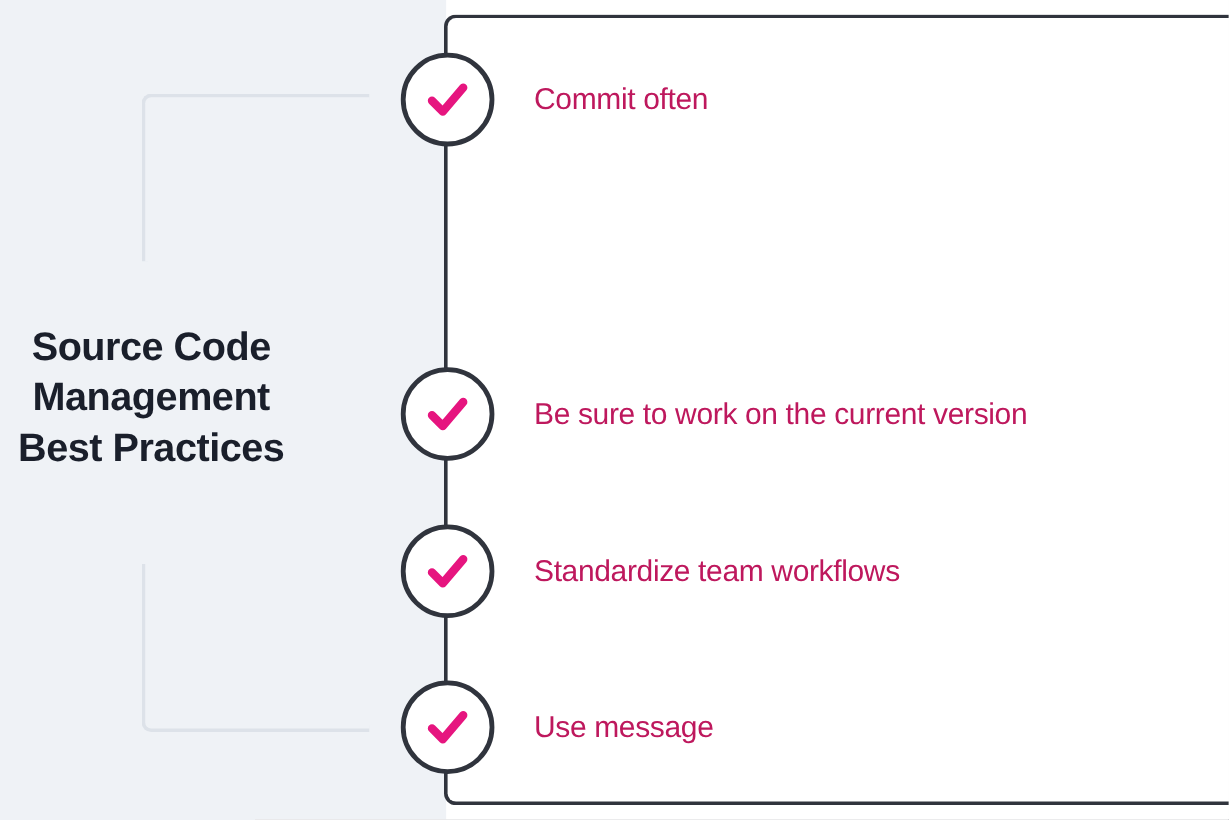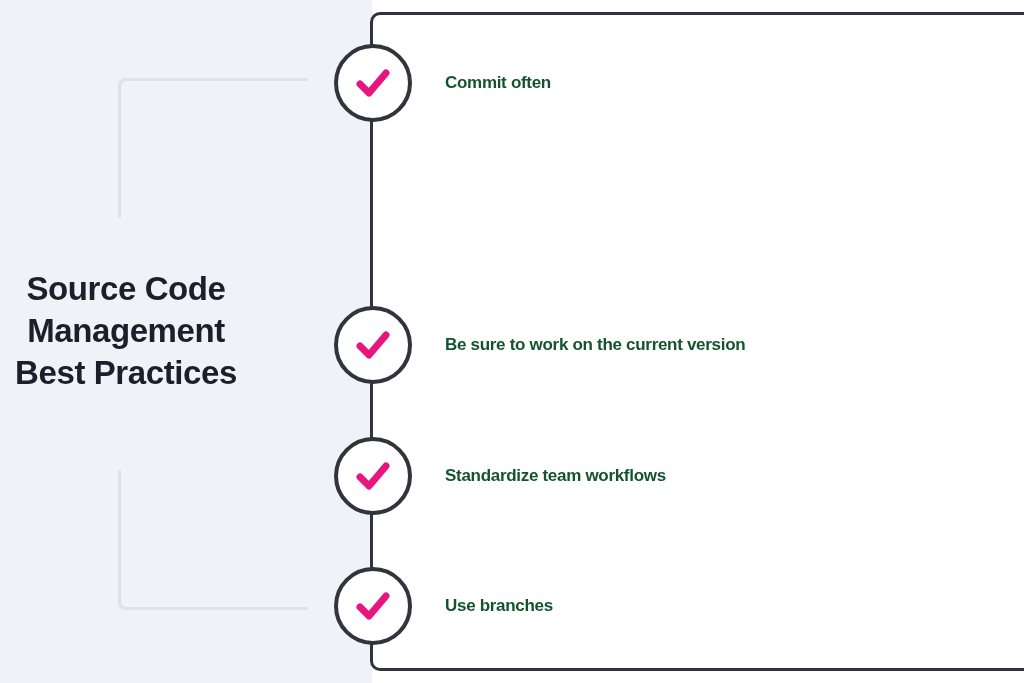--- a/index.html
+++ b/index.html
@@ -127,23 +127,23 @@
   .marker svg {
     display: block;
   }
   .step-label {
     position: absolute;
     left: 445px;
     top: 0;
     height: 78px;
     display: flex;
     align-items: center;
-    font-size: 17px;
-    font-weight: bold;
-    color: #14532d;
+    font-size: 25px;
+    font-weight: normal;
+    color: #be185d;
     letter-spacing: -0.3px;
     white-space: nowrap;
   }
 </style>
 </head>
 <body>
 
 <div id="canvas">
 
   <div class="bg-left"></div>
@@ -189,17 +189,17 @@
       </div>
       <div class="step-label">Standardize team workflows</div>
     </div>
 
     <div class="step" style="top:567px">
       <div class="marker">
         <svg width="44" height="44" viewBox="0 0 44 44" aria-hidden="true">
           <path d="M9 23 L18 32 L35 12" fill="none" stroke="#e6157f" stroke-width="7" stroke-linecap="round" stroke-linejoin="round"></path>
         </svg>
       </div>
-      <div class="step-label">Use branches</div>
+      <div class="step-label">Use message</div>
     </div>
 
   </div>
 </div>
 
 </body></html>

